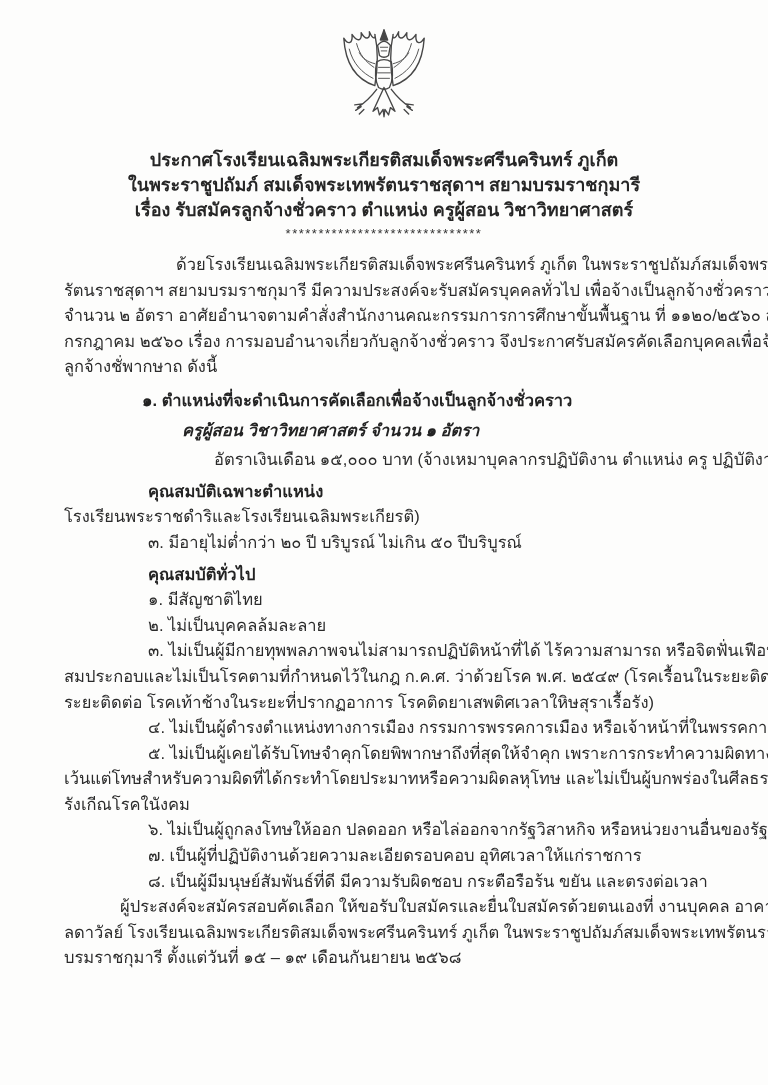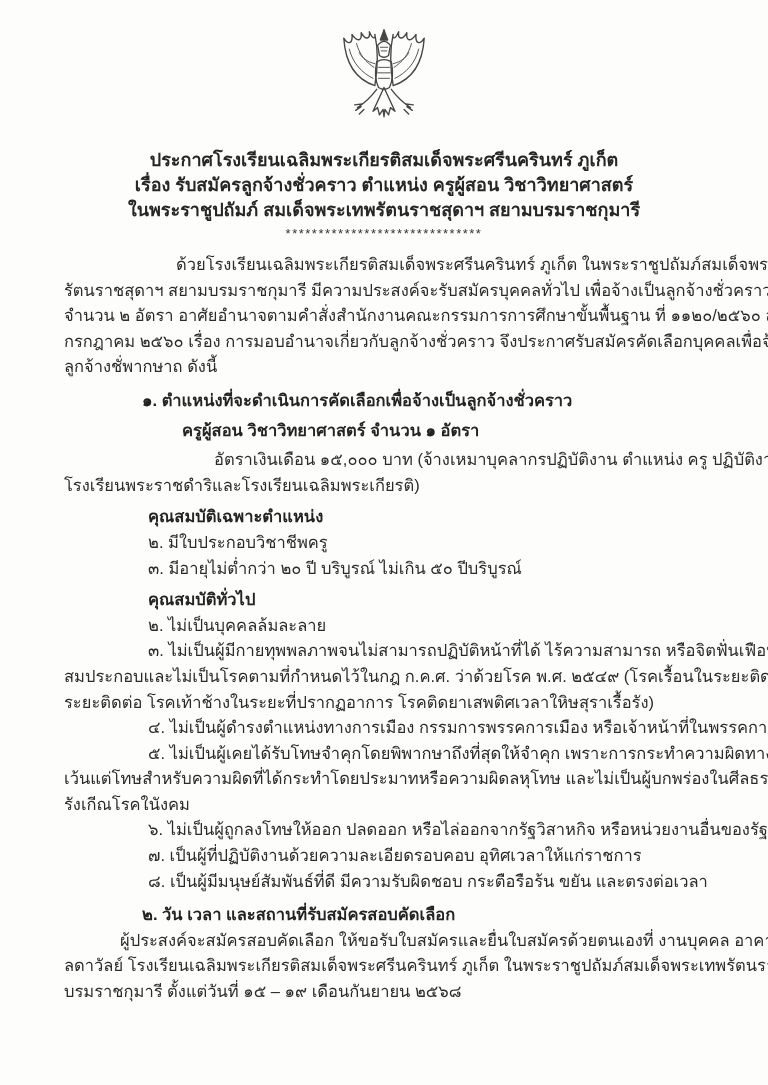--- a/index.html
+++ b/index.html
@@ -11,21 +11,21 @@
   }
   .emblem-wrap{width:100%;text-align:center;padding-top:26px;}
   .title-block{margin-top:6px;text-align:center;}
   .t-line{font-size:18px;font-weight:bold;line-height:25px;color:#262626;}
   .divider{font-size:13px;letter-spacing:1.5px;line-height:16px;margin-top:3px;color:#333;}
   .content{padding:10px 56px 0 64px;}
   .line{font-size:16.5px;line-height:25.6px;white-space:nowrap;color:#2b2b2b;}
   .b{font-weight:bold;color:#232323;}
   .ind-intro{padding-left:112px;}
   .ind-sec{padding-left:78px;}
-  .ind-pos{padding-left:118px;}
+  .ind-pos{padding-left:118px;font-style:italic;}
   .ind-sal{padding-left:150px;}
   .ind-item{padding-left:84px;}
   .ind-p2{padding-left:56px;}
   .mt4{margin-top:4px;}
   .mt6{margin-top:6px;}
   .mt8{margin-top:8px;}
 </style>
 </head>
 <body>
 
@@ -47,60 +47,59 @@
         <path d="M64 44 L76 44 M63 50 L77 50 M64 56 L76 56" stroke-width="1"></path>
         <path d="M70 66 L58 92 L63 88 L65 96 L69 90 L70 98 L71 90 L75 96 L77 88 L82 92 Z"></path>
         <path d="M62 68 C56 76 50 82 41 88 M46 84 L38 85 M45 87 L39 91 M48 90 L43 95"></path>
         <path d="M78 68 C84 76 90 82 99 88 M94 84 L102 85 M95 87 L101 91 M92 90 L97 95"></path>
       </g>
     </svg>
   </div>
 
   <div class="title-block">
     <div class="t-line">ประกาศโรงเรียนเฉลิมพระเกียรติสมเด็จพระศรีนครินทร์ ภูเก็ต</div>
+    <div class="t-line">ในพระราชูปถัมภ์ สมเด็จพระเทพรัตนราชสุดาฯ สยามบรมราชกุมารี</div>
     <div class="t-line">เรื่อง รับสมัครลูกจ้างชั่วคราว ตำแหน่ง ครูผู้สอน วิชาวิทยาศาสตร์</div>
-    <div class="t-line">ในพระราชูปถัมภ์ สมเด็จพระเทพรัตนราชสุดาฯ สยามบรมราชกุมารี</div>
     <div class="divider">******************************</div>
   </div>
 
   <div class="content">
 
     <div>
       <div class="line ind-intro">ด้วยโรงเรียนเฉลิมพระเกียรติสมเด็จพระศรีนครินทร์ ภูเก็ต ในพระราชูปถัมภ์สมเด็จพระเทพ</div>
       <div class="line">รัตนราชสุดาฯ สยามบรมราชกุมารี มีความประสงค์จะรับสมัครบุคคลทั่วไป เพื่อจ้างเป็นลูกจ้างชั่วคราว ตำแหน่ง</div>
       <div class="line">จำนวน ๒ อัตรา อาศัยอำนาจตามคำสั่งสำนักงานคณะกรรมการการศึกษาขั้นพื้นฐาน ที่ ๑๑๒๐/๒๕๖๐ ลงวันที่ ๒๐</div>
       <div class="line">กรกฎาคม ๒๕๖๐ เรื่อง การมอบอำนาจเกี่ยวกับลูกจ้างชั่วคราว จึงประกาศรับสมัครคัดเลือกบุคคลเพื่อจ้างเป็น</div>
       <div class="line">ลูกจ้างชั่พากษาถ ดังนี้</div>
     </div>
 
     <div>
       <div class="line b ind-sec mt8">๑. ตำแหน่งที่จะดำเนินการคัดเลือกเพื่อจ้างเป็นลูกจ้างชั่วคราว</div>
       <div class="line b ind-pos mt4">ครูผู้สอน วิชาวิทยาศาสตร์ จำนวน ๑ อัตรา</div>
       <div class="line ind-sal mt4">อัตราเงินเดือน ๑๕,๐๐๐ บาท (จ้างเหมาบุคลากรปฏิบัติงาน ตำแหน่ง ครู ปฏิบัติงานใน</div>
+      <div class="line b ind-item mt6">คุณสมบัติเฉพาะตำแหน่ง</div>
+
       <div class="line">โรงเรียนพระราชดำริและโรงเรียนเฉลิมพระเกียรติ)</div>
-
-      <div class="line b ind-item mt6">คุณสมบัติเฉพาะตำแหน่ง</div>
-      <div class="line ind-item">๒. มีใบประกอบวิชาชีพครู</div>
       <div class="line ind-item">๓. มีอายุไม่ต่ำกว่า ๒๐ ปี บริบูรณ์ ไม่เกิน ๕๐ ปีบริบูรณ์</div>
 
       <div class="line b ind-item mt6">คุณสมบัติทั่วไป</div>
+      <div class="line ind-item">๑. มีสัญชาติไทย</div>
       <div class="line ind-item">๒. ไม่เป็นบุคคลล้มละลาย</div>
       <div class="line ind-item">๓. ไม่เป็นผู้มีกายทุพพลภาพจนไม่สามารถปฏิบัติหน้าที่ได้ ไร้ความสามารถ หรือจิตฟั่นเฟือน ไม่</div>
       <div class="line">สมประกอบและไม่เป็นโรคตามที่กำหนดไว้ในกฎ ก.ค.ศ. ว่าด้วยโรค พ.ศ. ๒๕๔๙ (โรคเรื้อนในระยะติดต่อ วัณโรคใน</div>
       <div class="line">ระยะติดต่อ โรคเท้าช้างในระยะที่ปรากฏอาการ โรคติดยาเสพติศเวลาใหิษสุราเรื้อรัง)</div>
       <div class="line ind-item">๔. ไม่เป็นผู้ดำรงตำแหน่งทางการเมือง กรรมการพรรคการเมือง หรือเจ้าหน้าที่ในพรรคการเมือง</div>
       <div class="line ind-item">๕. ไม่เป็นผู้เคยได้รับโทษจำคุกโดยพิพากษาถึงที่สุดให้จำคุก เพราะการกระทำความผิดทางอาญา</div>
       <div class="line">เว้นแต่โทษสำหรับความผิดที่ได้กระทำโดยประมาทหรือความผิดลหุโทษ และไม่เป็นผู้บกพร่องในศีลธรรมอันดีจนเป็นที่</div>
       <div class="line">รังเกีณโรคในังคม</div>
       <div class="line ind-item">๖. ไม่เป็นผู้ถูกลงโทษให้ออก ปลดออก หรือไล่ออกจากรัฐวิสาหกิจ หรือหน่วยงานอื่นของรัฐ</div>
       <div class="line ind-item">๗. เป็นผู้ที่ปฏิบัติงานด้วยความละเอียดรอบคอบ อุทิศเวลาให้แก่ราชการ</div>
       <div class="line ind-item">๘. เป็นผู้มีมนุษย์สัมพันธ์ที่ดี มีความรับผิดชอบ กระตือรือร้น ขยัน และตรงต่อเวลา</div>
     </div>
 
     <div>
-      <div class="line b ind-sec mt8">๒. วัน เวลา และสถานที่รับสมัครสอบคัดเลือก</div>
       <div class="line ind-p2">ผู้ประสงค์จะสมัครสอบคัดเลือก ให้ขอรับใบสมัครและยื่นใบสมัครด้วยตนเองที่ งานบุคคล อาคาร</div>
       <div class="line">ลดาวัลย์ โรงเรียนเฉลิมพระเกียรติสมเด็จพระศรีนครินทร์ ภูเก็ต ในพระราชูปถัมภ์สมเด็จพระเทพรัตนราชสุดาฯ สยาม</div>
       <div class="line">บรมราชกุมารี ตั้งแต่วันที่ ๑๕ – ๑๙ เดือนกันยายน ๒๕๖๘</div>
     </div>
 
   </div>
 </div>
 
 </body></html>

